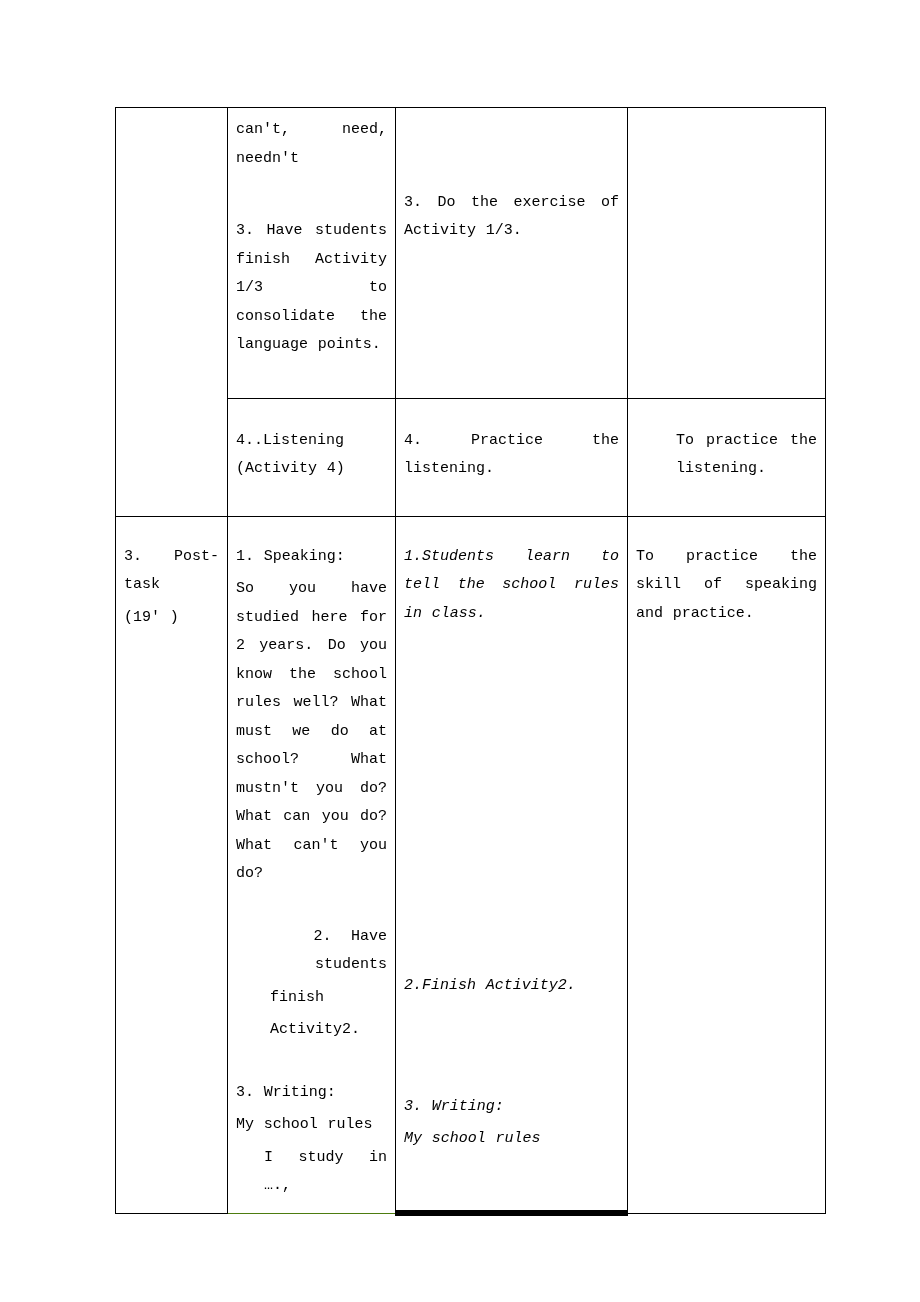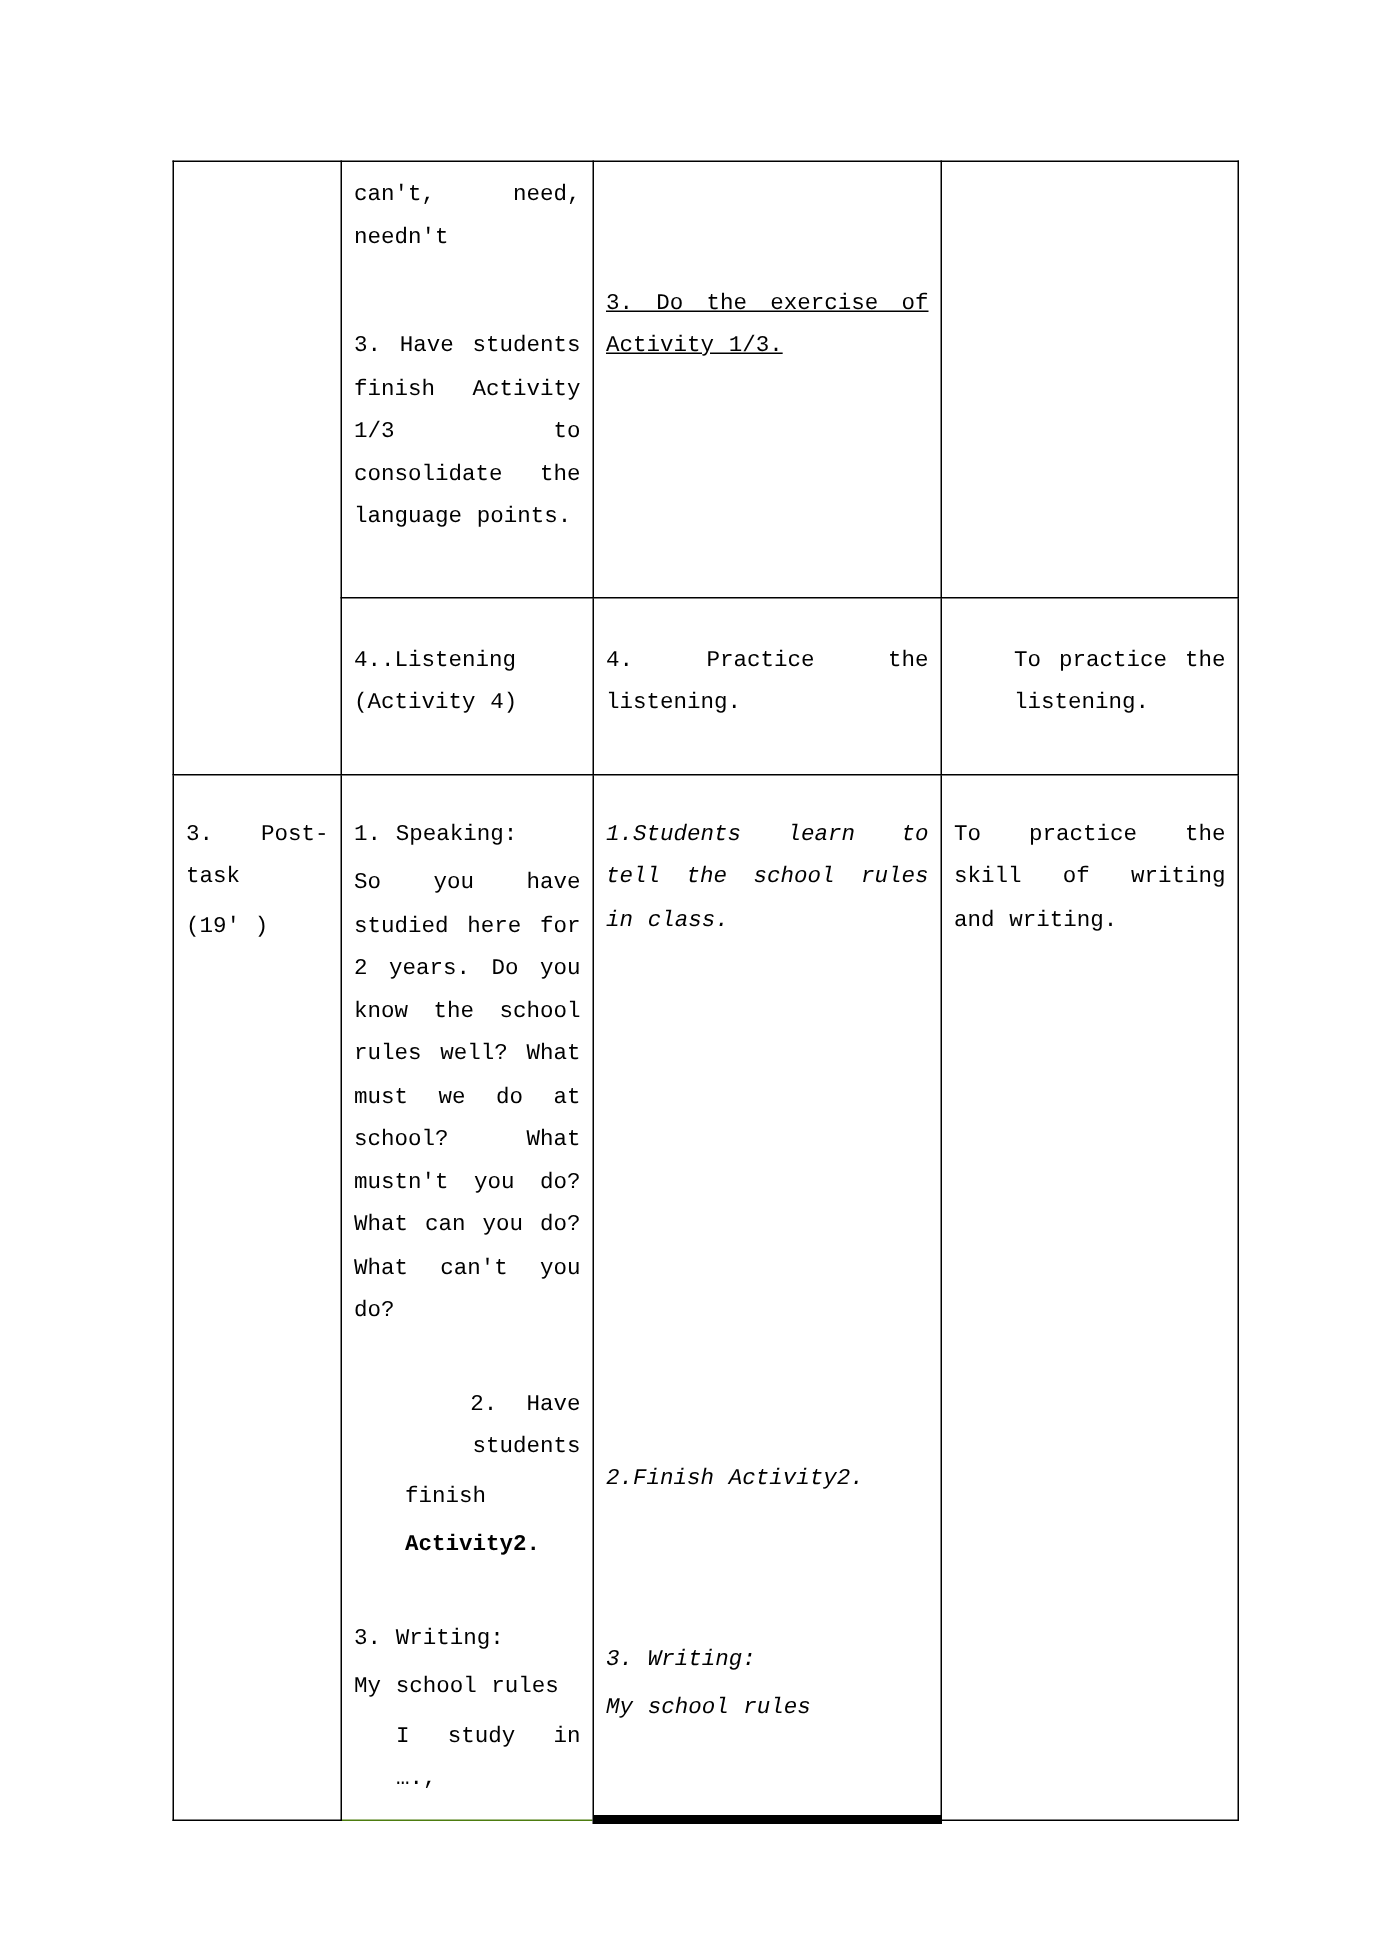--- a/index.html
+++ b/index.html
@@ -63,21 +63,21 @@
     <td rowspan="2"></td>
     <td>
       <div class="para"><span style="display:inline-block; text-align:justify;"><span>can't, need, needn't</span></span></div>
       <div class="spacer"></div>
       <div class="para" style="text-align:justify;">3. Have students finish Activity 1/3 to consolidate the language points.</div>
       <div style="height:26px;"></div>
     </td>
     <td>
       <div class="para">&nbsp;</div>
       <div class="spacer"></div>
-      <div class="para" style="text-align:justify;text-decoration:underline;">3. Do the exercise of Activity 1/3.</div>
+      <div class="para" style="text-align:justify;">3. Do the exercise of Activity 1/3.</div>
     </td>
     <td></td>
   </tr>
 
   <tr>
     <td>
       <div style="height:20px;"></div>
       <div class="para">4..Listening (Activity 4)</div>
       <div style="height:20px;"></div>
     </td>
@@ -99,36 +99,36 @@
     </td>
     <td style="border-bottom:1px solid #4d7c0f;">
       <div style="height:18px;"></div>
       <div class="para">1. Speaking:</div>
       <div class="para" style="text-align:justify;">So you have studied here for 2 years. Do you know the school rules well? What must we do at school? What mustn't you do? What can you do? What can't you do?</div>
       <div style="height:30px;"></div>
       <div class="para" style="padding-left:0;">
         <span style="display:inline-block; width:100%; text-align:right; padding-left:0px;">2.&nbsp;&nbsp;Have students</span>
       </div>
       <div class="para" style="padding-left:34px;">finish</div>
-      <div class="para" style="padding-left:34px;font-weight:bold;">Activity2.</div>
+      <div class="para" style="padding-left:34px;">Activity2.</div>
       <div style="height:30px;"></div>
       <div class="para">3. Writing:</div>
       <div class="para">My school rules</div>
       <div class="para" style="padding-left:28px;">I study in ….,</div>
     </td>
     <td style="border-bottom:6px solid #000000;font-style:italic;">
       <div style="height:18px;"></div>
       <div class="para" style="text-align:justify;">1.Students learn to tell the school rules in class.</div>
       <div style="height:340px;"></div>
       <div class="para">2.Finish Activity2.</div>
       <div style="height:88px;"></div>
       <div class="para">3. Writing:</div>
       <div class="para">My school rules</div>
     </td>
     <td style="border-bottom:1px solid #000;">
       <div style="height:18px;"></div>
-      <div class="para" style="text-align:justify;">To practice the skill of writing and writing.</div>
+      <div class="para" style="text-align:justify;">To practice the skill of speaking and practice.</div>
     </td>
   </tr>
 
 </tbody>
     </table>
 </div>
 
 </body></html>

